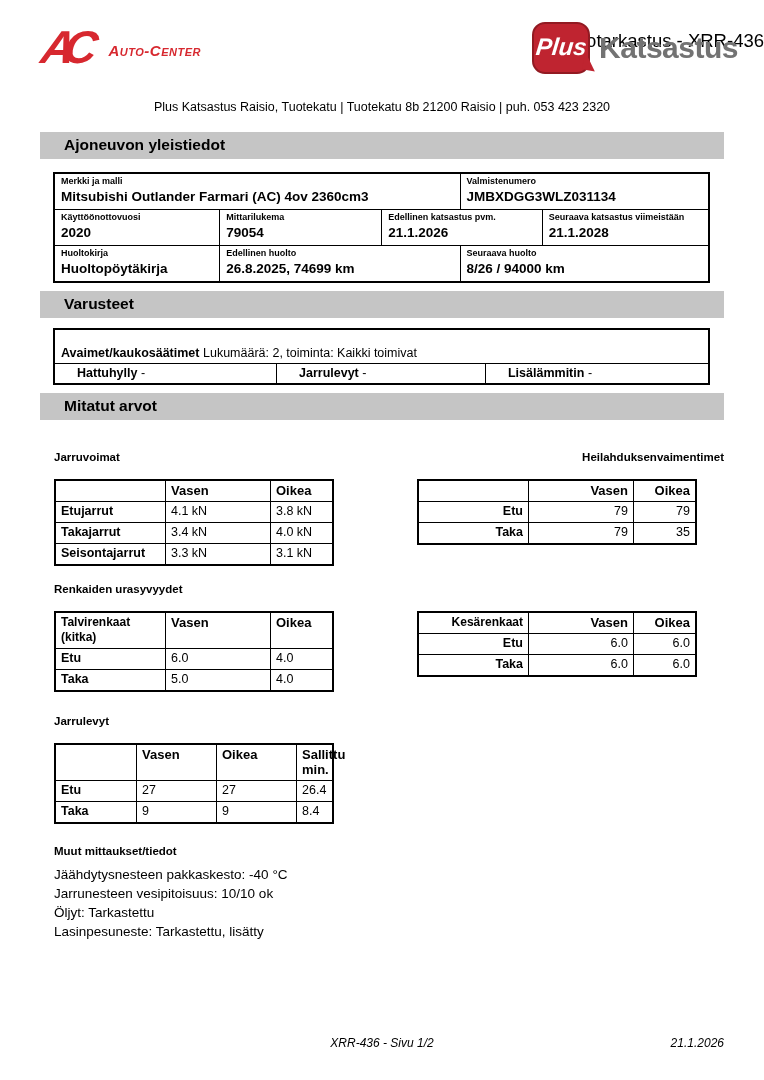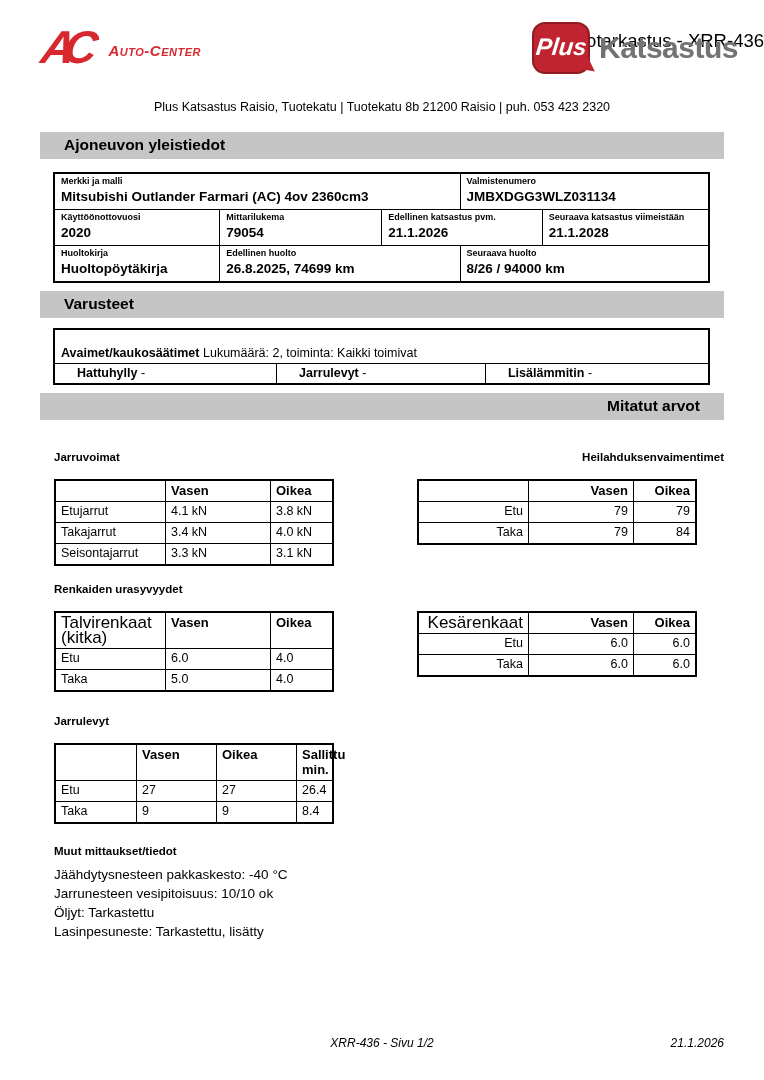--- a/index.html
+++ b/index.html
@@ -32,21 +32,21 @@
                transform: rotate(100deg); }
   .plus-text { font-weight: bold; font-size: 30px; color: #737373; margin-left: 9px; letter-spacing: -0.5px; }
 
   .address-line { text-align: center; font-size: 12.5px; margin-top: 8px; }
 
   
   .bar { margin-left: 40px; margin-right: 40px; background: #c5c5c5;
          font-weight: bold; font-size: 15.5px; padding: 4px 24px 5px; }
   .bar-1 { margin-top: 18px; }
   .bar-2 { margin-top: 8px; }
-  .bar-3 { margin-top: 8px; text-align: right; }
+  .bar-3 { margin-top: 8px; }
 
   
   .i-table { border: 2px solid #000; margin: 13px 54px 0 53px; }
   .i-row { display: grid; border-bottom: 1px solid #000; }
   .i-row:last-child { border-bottom: none; }
   .i-row.r1 { grid-template-columns: 62.1% 37.9%; }
   .i-row.r2 { grid-template-columns: 25.3% 24.8% 24.6% 25.3%; }
   .i-row.r3 { grid-template-columns: 25.3% 36.8% 37.9%; }
   .i-cell { border-right: 1px solid #000; padding: 2px 6px 4px; min-height: 35px; font-weight: bold; }
   .i-cell:last-child { border-right: none; }
@@ -68,22 +68,22 @@
   .m-col-right { width: 320px; margin-left: 11px; text-align: right; }
   .m-group-label { font-weight: bold; font-size: 11.5px; }
   .m-table { border: 2px solid #000; margin-top: 16px; width: 280px; }
   .m-row { display: grid; border-bottom: 1px solid #000; }
   .m-row:last-child { border-bottom: none; }
   .m-row.c3 { grid-template-columns: 110px 105px 1fr; }
   .m-row.c4 { grid-template-columns: 81px 80px 80px 1fr; }
   .m-cell { border-right: 1px solid #000; padding: 2px 5px 3px; font-size: 12.5px; min-height: 20px; line-height: 15px; }
   .m-cell:last-child { border-right: none; }
   .m-head { font-weight: bold; font-size: 13px; }
-  .m-head.plain { font-weight: normal; font-size: 17px; }
-  .m-rowlabel { font-weight: normal; }
+  .m-head.plain { font-weight: bold; font-size: 12px; }
+  .m-rowlabel { font-weight: bold; }
 
   .row-brakes { margin-top: 31px; }
   .tyres-label { margin-top: 17px; }
   .discs-label { margin-top: 23px; }
   .other-label { margin-top: 21px; }
   .other-lines { margin-top: 8px; font-size: 13.5px; line-height: 19px; }
 
   
   .footer { position: absolute; top: 1036px; left: 0; width: 100%;
             font-style: italic; font-size: 12px; }
@@ -222,21 +222,21 @@
             <div class="m-cell m-head">Oikea</div>
           </div>
           <div class="m-row c3">
             <div class="m-cell m-rowlabel">Etu</div>
             <div class="m-cell">79</div>
             <div class="m-cell">79</div>
           </div>
           <div class="m-row c3">
             <div class="m-cell m-rowlabel">Taka</div>
             <div class="m-cell">79</div>
-            <div class="m-cell">84</div>
+            <div class="m-cell">35</div>
           </div>
         </div>
       </div>
     </div>
 
     <div class="m-group-label tyres-label">Renkaiden urasyvyydet</div>
     <div class="m-cols">
       <div class="m-col-left">
         <div class="m-table">
           <div class="m-row c3">

